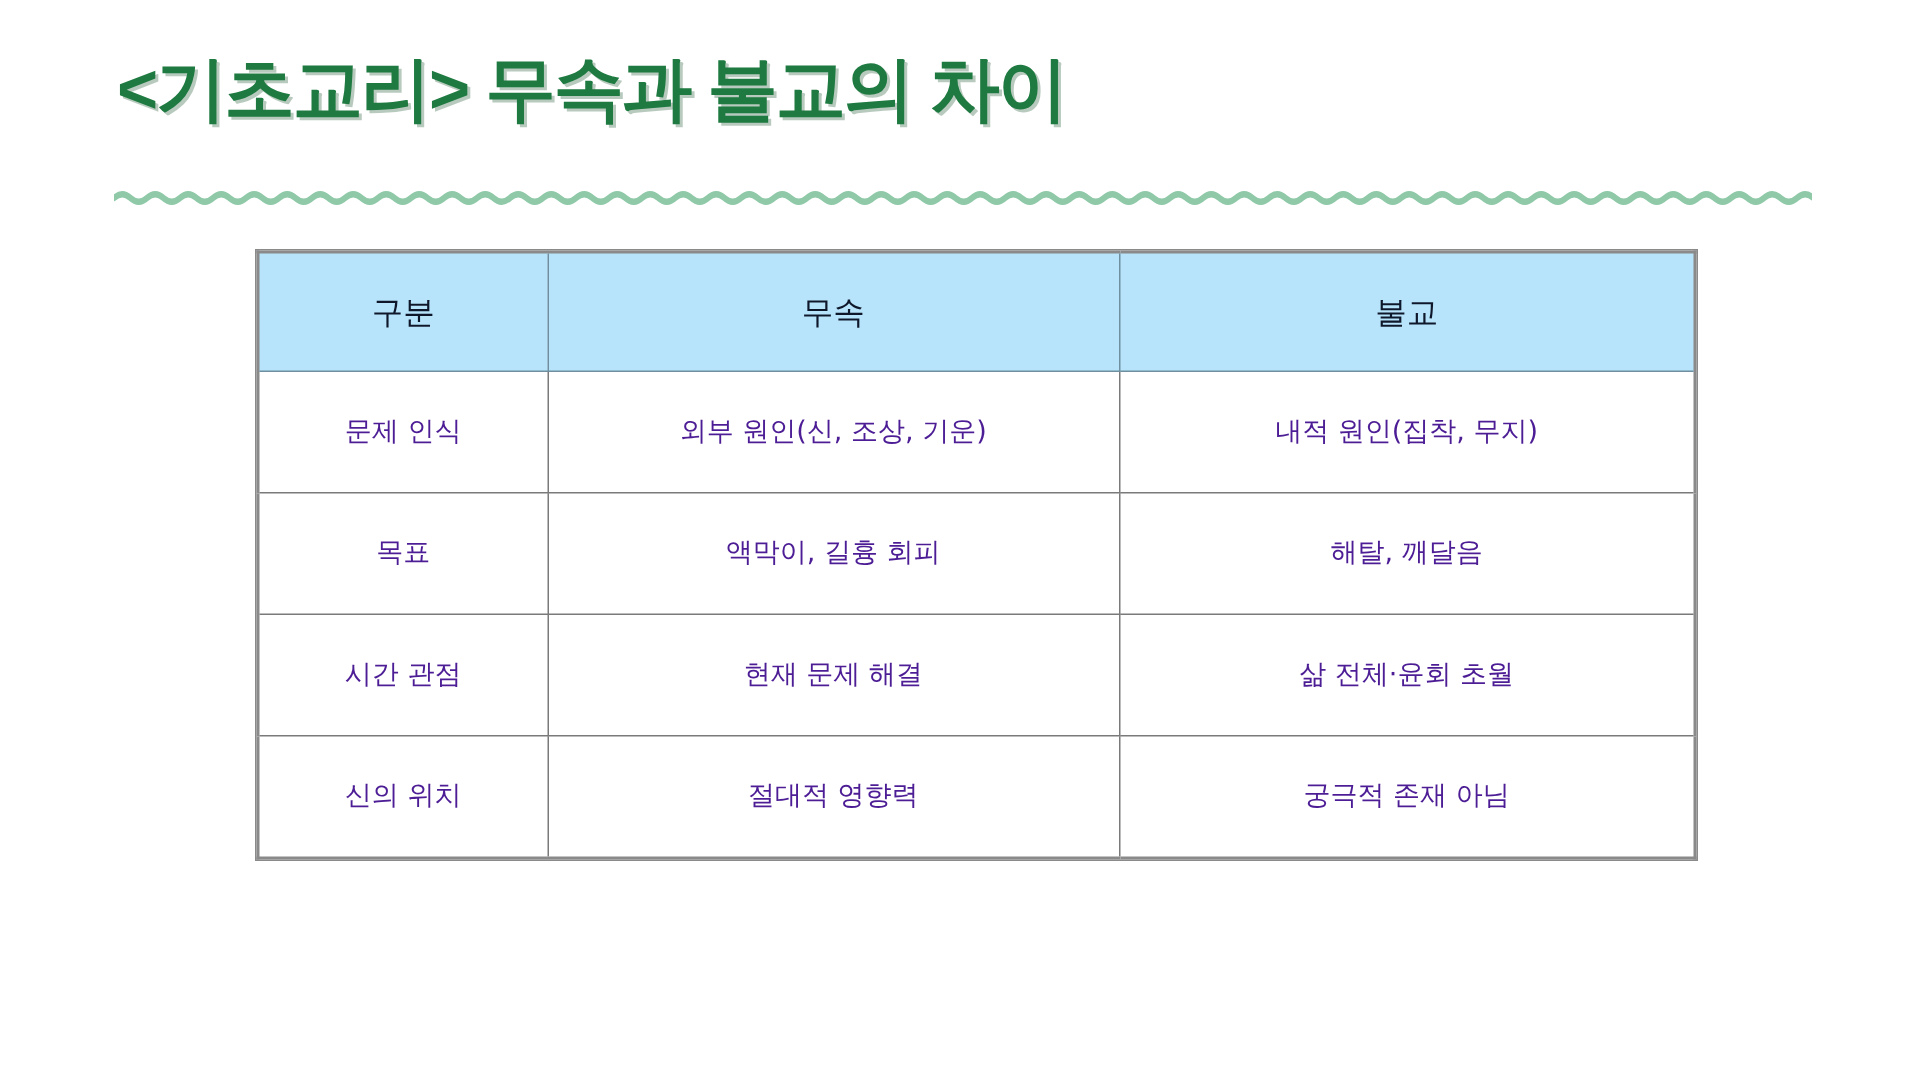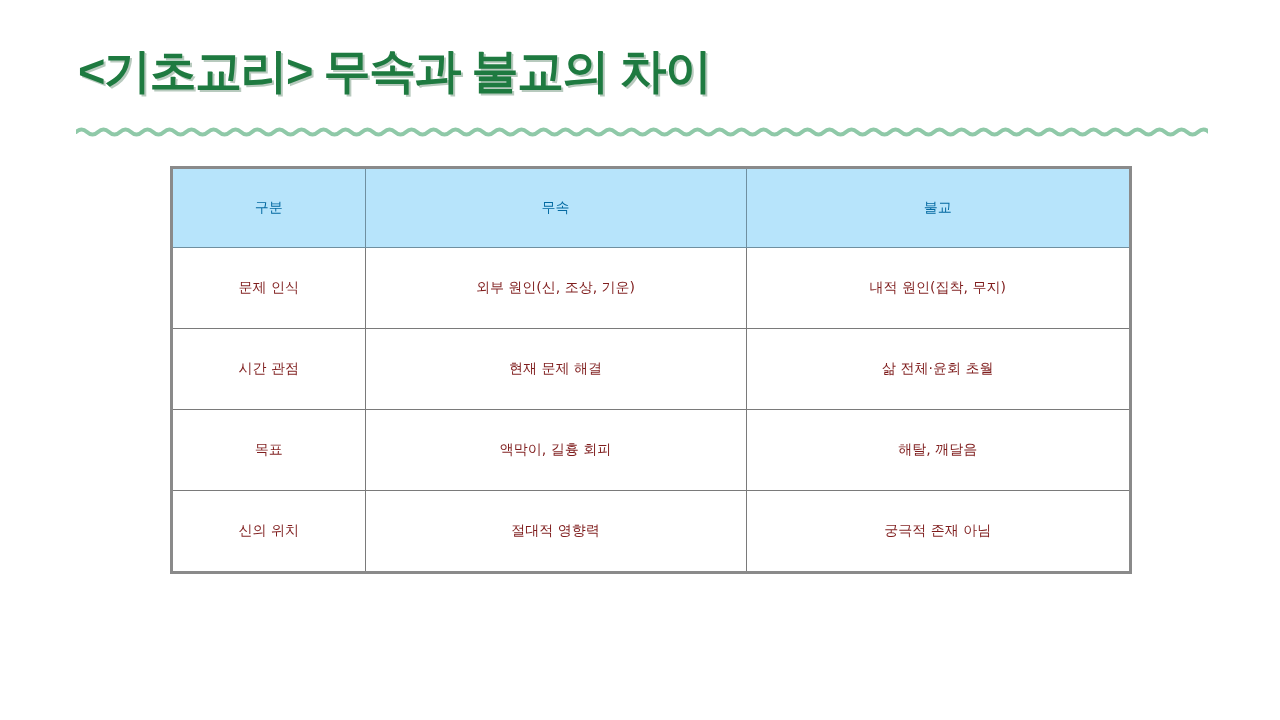--- a/index.html
+++ b/index.html
@@ -21,21 +21,21 @@
     position: relative;
     width: 1280px;
     height: 720px;
     background: #ffffff;
   }
 
   
   .title-block {
     position: absolute;
     left: 78px;
-    top: 40px;
+    top: 28px;
     width: 1130px;
     height: 100px;
   }
   .slide-title {
     margin: 0;
     font-family: "Liberation Sans", "DejaVu Sans", sans-serif;
     font-size: 47px;
     font-weight: 700;
     letter-spacing: -1.5px;
     line-height: 62px;
@@ -77,33 +77,33 @@
   table.compare-table col.c-b     { width: 384px; }
 
   table.compare-table th,
   table.compare-table td {
     border: 1px solid #7a7a7a;
     height: 76px;
     padding: 2px 6px;
     text-align: center;
     vertical-align: middle;
     font-family: "DejaVu Sans", "Liberation Sans", sans-serif;
-    font-size: 14px;
+    font-size: 18px;
     font-weight: 400;
-    color: #7f1d1d;
+    color: #4c1d95;
     line-height: 1.25;
     word-break: keep-all;
   }
 
   table.compare-table thead th {
     background: #B7E4FB;
     height: 74px;
-    font-size: 14px;
+    font-size: 21px;
     font-weight: 400;
-    color: #0369a1;
+    color: #0f172a;
     border-color: #6f8fa0;
   }
 
   
   table.compare-table {
     outline: 1px solid #8a8a8a;
   }
   table.compare-table tbody tr:last-child td {
     border-bottom: 2px solid #8a8a8a;
   }
@@ -148,28 +148,28 @@
           <th>불교</th>
         </tr>
       </thead>
       <tbody>
         <tr>
           <td>문제 인식</td>
           <td>외부 원인(신, 조상, 기운)</td>
           <td>내적 원인(집착, 무지)</td>
         </tr>
         <tr>
+          <td>목표</td>
+          <td>액막이, 길흉 회피</td>
+          <td>해탈, 깨달음</td>
+        </tr>
+        <tr>
           <td>시간 관점</td>
           <td>현재 문제 해결</td>
           <td>삶 전체·윤회 초월</td>
-        </tr>
-        <tr>
-          <td>목표</td>
-          <td>액막이, 길흉 회피</td>
-          <td>해탈, 깨달음</td>
         </tr>
         <tr>
           <td>신의 위치</td>
           <td>절대적 영향력</td>
           <td>궁극적 존재 아님</td>
         </tr>
       </tbody>
     </table>
   </div>
 

